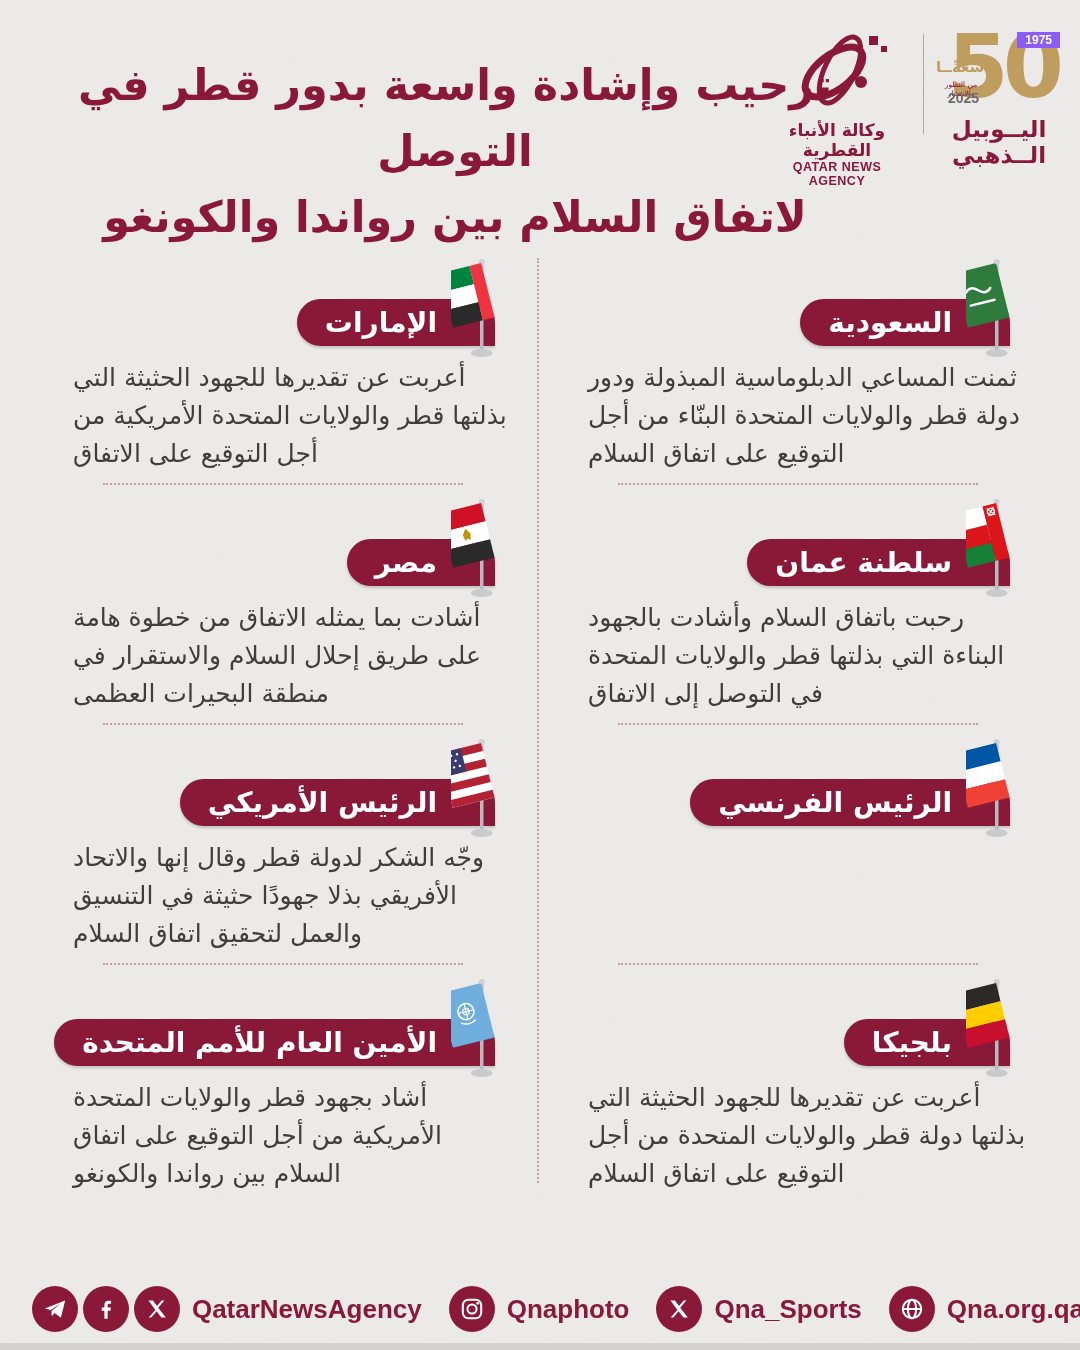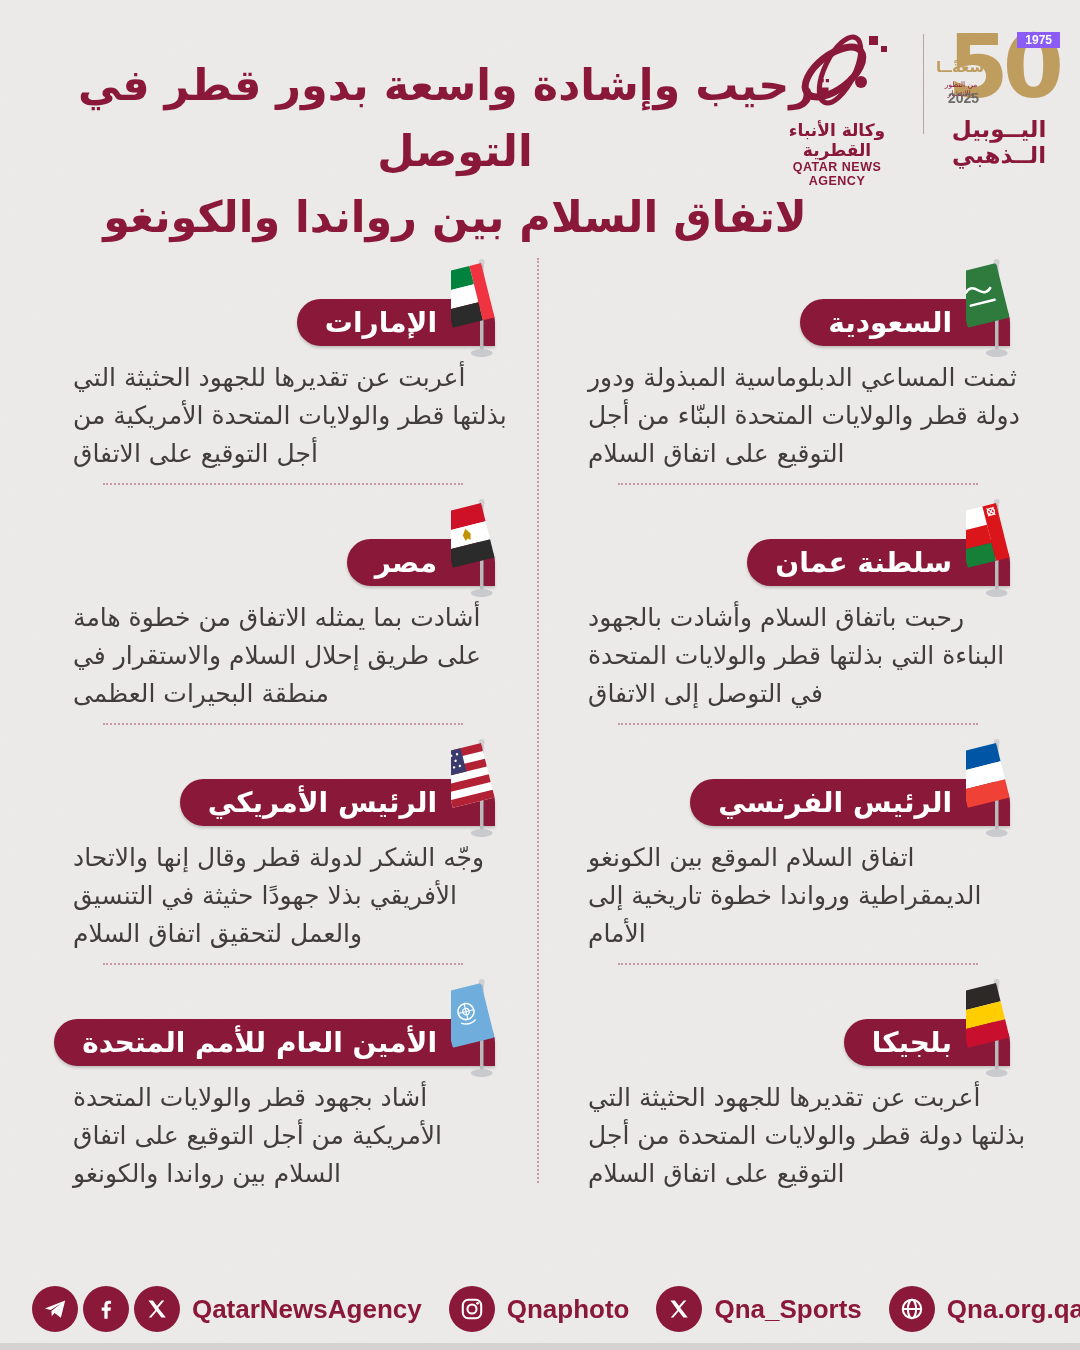--- a/index.html
+++ b/index.html
@@ -190,21 +190,20 @@
           <rect x="29" y="10" width="3.5" height="88" fill="#b9babe"></rect>
             <circle cx="30.7" cy="9" r="3" fill="#cfd0d3"></circle>
           <ellipse cx="30.7" cy="100" rx="11" ry="4" fill="#c9cacd"></ellipse>
           <g transform="rotate(-14 31 14)">
             <rect x="-12" y="10" width="43" height="18.7" fill="#0055A4"></rect>
             <rect x="-12" y="28.7" width="43" height="18.6" fill="#ffffff"></rect>
             <rect x="-12" y="47.3" width="43" height="18.7" fill="#EF4135"></rect>
             </g>
         </svg>
       </div>
-      <div class="entry-text" lang="ar">اتفاق السلام الموقع بين الكونغو الديمقراطية ورواندا خطوة تاريخية إلى الأمام</div>
     </div>
 
     <div class="cell has-sep">
       <div class="pill" lang="ar">الرئيس الأمريكي</div>
       <div class="flagstand">
         <svg width="64" height="112" viewBox="0 0 64 112">
           <rect x="29" y="10" width="3.5" height="88" fill="#b9babe"></rect>
             <circle cx="30.7" cy="9" r="3" fill="#cfd0d3"></circle>
           <ellipse cx="30.7" cy="100" rx="11" ry="4" fill="#c9cacd"></ellipse>
           <g transform="rotate(-14 31 14)">

